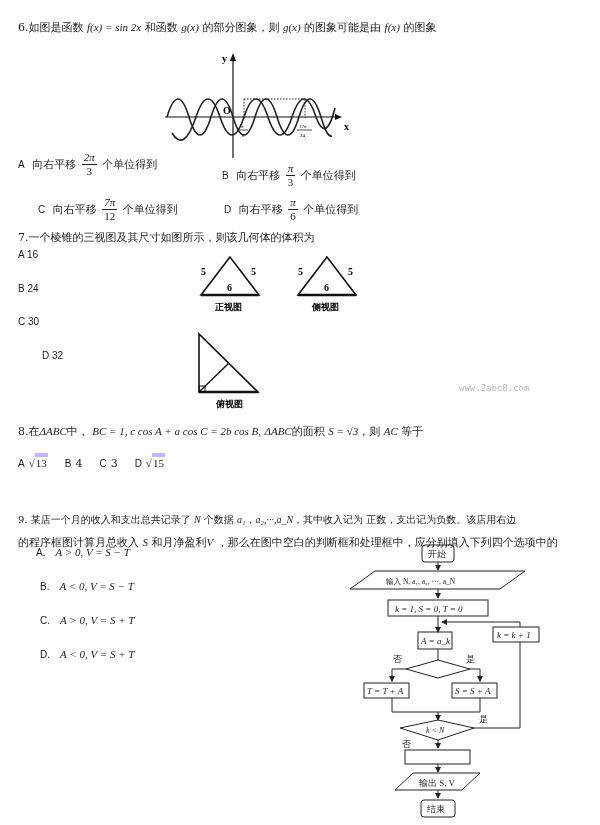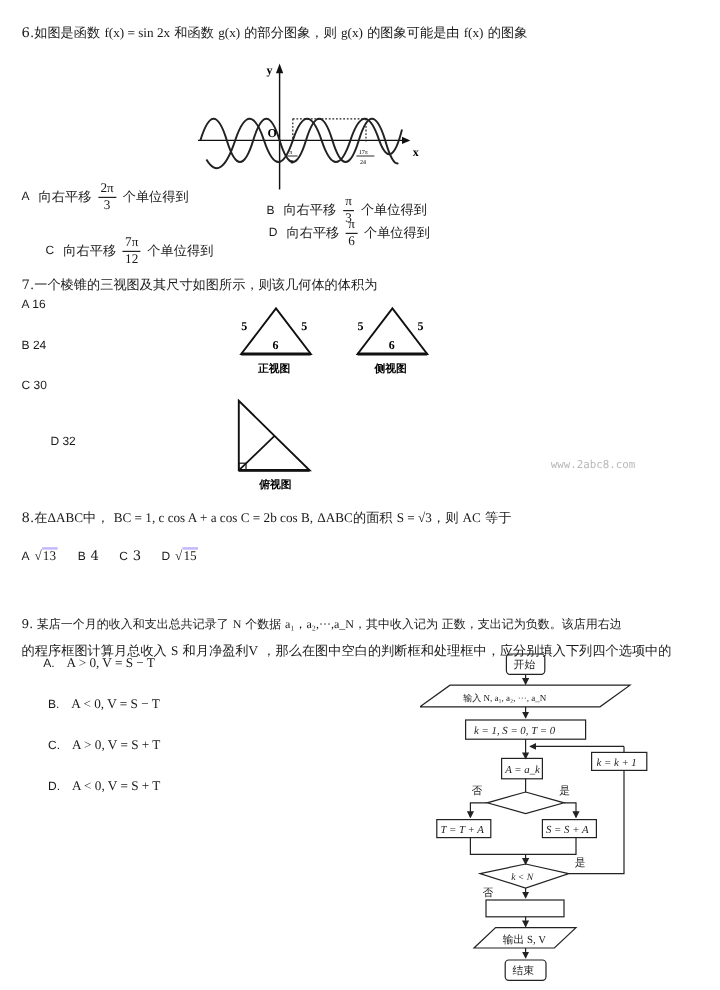--- a/index.html
+++ b/index.html
@@ -1,26 +1,26 @@
 <!DOCTYPE html>
 <html><head>
 <meta charset="utf-8">
 <style>
   * { margin: 0; padding: 0; box-sizing: border-box; }
   html, body { width: 600px; height: 825px; background: #ffffff; overflow: hidden; }
   body { position: relative; font-family: "DejaVu Serif", "Liberation Serif", serif; color: #1a1a1a; font-size: 11px; }
   .abs { position: absolute; white-space: nowrap; }
   .sans { font-family: "Liberation Sans", "DejaVu Sans", sans-serif; }
-  .it { font-family: "Liberation Serif", serif; }
+  .it { font-style: italic; font-family: "Liberation Serif", serif; }
   .frac { display: inline-flex; flex-direction: column; align-items: center; vertical-align: middle; margin: 0 2px; line-height: 1; }
   .frac .num { border-bottom: 1px solid #222; padding: 0 2px 1px; font-size: 11px; font-family: "Liberation Serif", serif; }
   .frac .den { padding-top: 1px; font-size: 11px; font-family: "Liberation Serif", serif; }
   .opt-label { font-family: "Liberation Sans", sans-serif; font-size: 10px; margin-right: 4px; }
   .sqrt { font-family: "Liberation Serif", serif; }
-  .sqrt .rad { border-top: 2px solid #c4b5fd; padding: 0 1px; }
+  .sqrt .rad { border-top: 4px solid #c4b5fd; padding: 0 1px; }
   svg text { font-family: "Liberation Serif", serif; }
   .fc-text { font-family: "Liberation Serif", serif; font-size: 9px; }
   .watermark { color: #b8b8b8; font-family: "DejaVu Sans Mono", monospace; font-size: 9px; margin-left: 37px; }
 </style>
 </head>
 <body>
 
 <div class="abs" style="left:18px; top:20px; font-size:11px;">
   <span>6.如图是函数</span>
   <span class="it">f(x) = sin 2x</span>
@@ -81,42 +81,42 @@
 </div>
 <div class="abs" style="left:18px; top:197px;margin-left:20px;">
   <span class="opt-label">C</span>
   <span>向右平移</span>
   <span class="frac">
       <span class="num it">7π</span>
       <span class="den">12</span>
     </span>
   <span>个单位得到</span>
 </div>
-<div class="abs" style="left:224px; top:182px;">
+<div class="abs" style="left:224px; top:197px;">
   <span class="opt-label">D</span>
   <span>向右平移</span>
   <span class="frac">
       <span class="num it">π</span>
       <span class="den">6</span>
     </span>
   <span>个单位得到</span>
 </div>
 
 <div class="abs" style="left:18px; top:230px; font-size:11px;">7.一个棱锥的三视图及其尺寸如图所示，则该几何体的体积为</div>
 
 <div class="abs sans" style="left:18px; top:249px; font-size:10px;">
   <span>A</span> <span>16</span>
 </div>
 <div class="abs sans" style="left:18px; top:283px; font-size:10px;">
   <span>B</span> <span>24</span>
 </div>
 <div class="abs sans" style="left:18px; top:316px; font-size:10px;">
   <span>C</span> <span>30</span>
 </div>
-<div class="abs sans" style="left:18px; top:363px; font-size:10px;padding-left:24px;">
+<div class="abs sans" style="left:18px; top:350px; font-size:10px;padding-left:24px;">
   <span>D</span> <span>32</span>
 </div>
 
 <svg class="abs" style="left:195px; top:255px;" width="70" height="62" viewBox="0 0 70 62">
   <polygon points="35,2 6,40 64,40" fill="none" stroke="#111" stroke-width="1.6"></polygon>
   <line x1="6" y1="40" x2="64" y2="40" stroke="#111" stroke-width="2.4"></line>
   <text x="6" y="20" font-size="10" font-weight="bold" font-family="Liberation Sans, sans-serif">5</text>
   <text x="56" y="20" font-size="10" font-weight="bold" font-family="Liberation Sans, sans-serif">5</text>
   <text x="32" y="36" font-size="10" font-weight="bold" font-family="Liberation Sans, sans-serif">6</text>
   <text x="20" y="55" font-size="9" font-weight="bold" font-family="DejaVu Sans, sans-serif">正视图</text>

